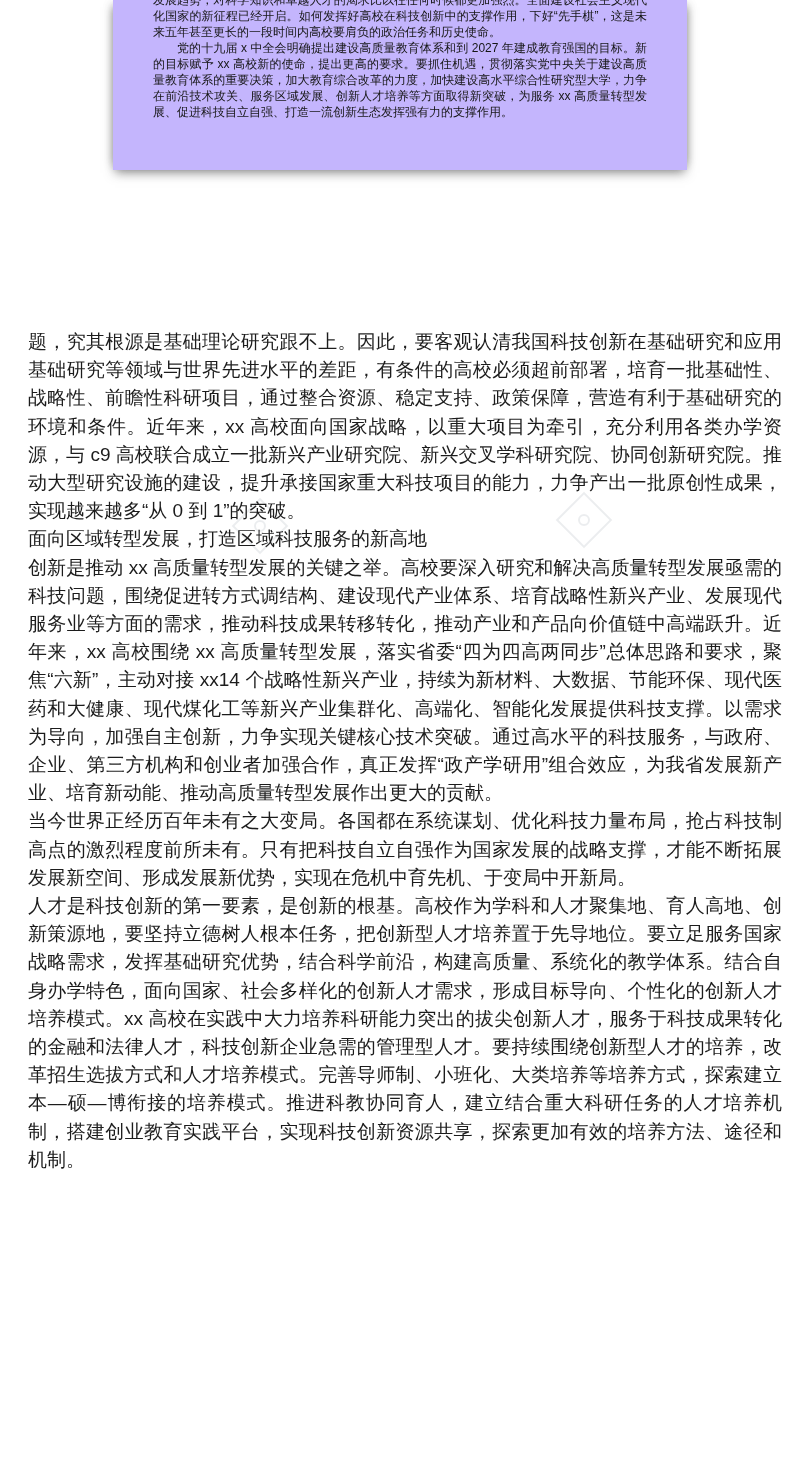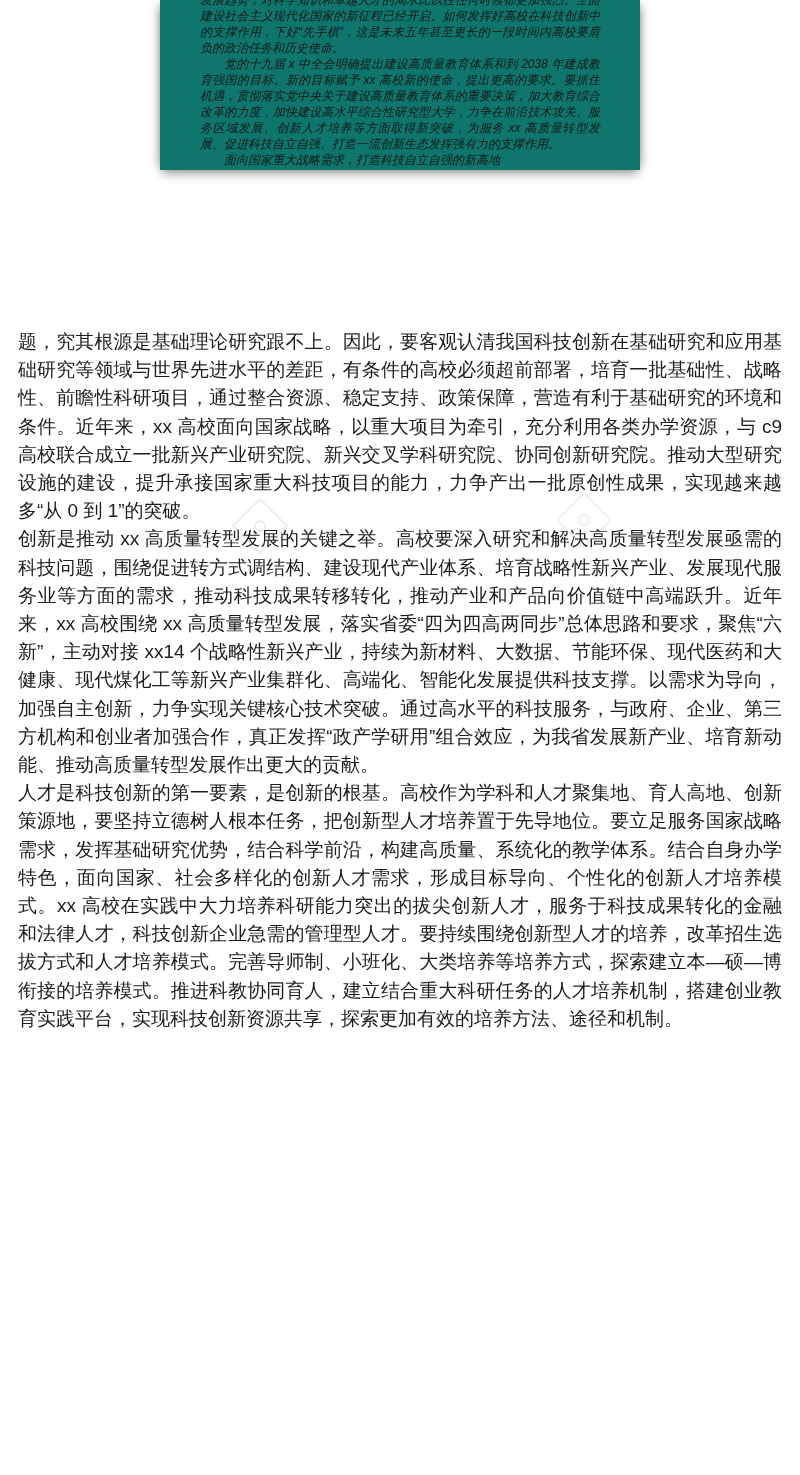--- a/index.html
+++ b/index.html
@@ -8,31 +8,30 @@
     width: 800px;
     height: 1475px;
     position: relative;
     overflow: hidden;
     font-family: "Liberation Sans", "DejaVu Sans", sans-serif;
   }
 
   
   .preview-sheet {
     position: relative;
-    width: 480px;
+    width: 574px;
     height: 170px;
     margin: 0 auto;
-    background: #0f766e;
+    background: #c4b5fd;
     overflow: hidden;
     box-shadow:
       0 5px 10px -2px rgba(60,60,60,.55),
       6px 0 9px -6px rgba(60,60,60,.40),
       -6px 0 9px -6px rgba(60,60,60,.40);
     z-index: 2;
-    font-style: italic;
   }
   .preview-inner {
     padding: 0 40px;
     margin-top: -8px; 
     font-size: 12px;
     line-height: 16px;
     color: #161616;
     text-align: justify;
   }
   .preview-inner p.indent { text-indent: 2em; }
@@ -40,20 +39,21 @@
   
   .main-text {
     position: relative;
     margin-top: 158px;
     padding: 0 18px;
     font-size: 19px;
     line-height: 28.2px;
     color: #1c1c1c;
     text-align: justify;
     z-index: 1;
+    margin-left: 10px;
   }
   .main-text p { margin: 0; }
 
   
   .watermark {
     position: absolute;
     width: 56px;
     height: 56px;
     opacity: 0.16;
     z-index: 0;
@@ -75,31 +75,32 @@
   }
   .wm1 { left: 232px; top: 498px; }
   .wm2 { left: 556px; top: 492px; }
 </style>
 </head>
 <body>
 
 <div class="preview-sheet">
   <div class="preview-inner">
     <p>发展趋势，对科学知识和卓越人才的渴求比以往任何时候都更加强烈。全面建设社会主义现代化国家的新征程已经开启。如何发挥好高校在科技创新中的支撑作用，下好“先手棋”，这是未来五年甚至更长的一段时间内高校要肩负的政治任务和历史使命。</p>
-    <p class="indent">党的十九届 x 中全会明确提出建设高质量教育体系和到 2038 年建成教育强国的目标。新的目标赋予 xx 高校新的使命，提出更高的要求。要抓住机遇，贯彻落实党中央关于建设高质量教育体系的重要决策，加大教育综合改革的力度，加快建设高水平综合性研究型大学，力争在前沿技术攻关、服务区域发展、创新人才培养等方面取得新突破，为服务 xx 高质量转型发展、促进科技自立自强、打造一流创新生态发挥强有力的支撑作用。</p>
-    <p class="indent">面向国家重大战略需求，打造科技自立自强的新高地</p>
+    <p class="indent">党的十九届 x 中全会明确提出建设高质量教育体系和到 2027 年建成教育强国的目标。新的目标赋予 xx 高校新的使命，提出更高的要求。要抓住机遇，贯彻落实党中央关于建设高质量教育体系的重要决策，加大教育综合改革的力度，加快建设高水平综合性研究型大学，力争在前沿技术攻关、服务区域发展、创新人才培养等方面取得新突破，为服务 xx 高质量转型发展、促进科技自立自强、打造一流创新生态发挥强有力的支撑作用。</p>
   </div>
 </div>
 
 <div class="watermark wm1">
   <span class="diamond"></span>
   <span class="dot"></span>
 </div>
 <div class="watermark wm2">
   <span class="diamond"></span>
   <span class="dot"></span>
 </div>
 
 <div class="main-text">
   <p>题，究其根源是基础理论研究跟不上。因此，要客观认清我国科技创新在基础研究和应用基础研究等领域与世界先进水平的差距，有条件的高校必须超前部署，培育一批基础性、战略性、前瞻性科研项目，通过整合资源、稳定支持、政策保障，营造有利于基础研究的环境和条件。近年来，xx 高校面向国家战略，以重大项目为牵引，充分利用各类办学资源，与 c9 高校联合成立一批新兴产业研究院、新兴交叉学科研究院、协同创新研究院。推动大型研究设施的建设，提升承接国家重大科技项目的能力，力争产出一批原创性成果，实现越来越多“从 0 到 1”的突破。</p>
+  <p>面向区域转型发展，打造区域科技服务的新高地</p>
   <p>创新是推动 xx 高质量转型发展的关键之举。高校要深入研究和解决高质量转型发展亟需的科技问题，围绕促进转方式调结构、建设现代产业体系、培育战略性新兴产业、发展现代服务业等方面的需求，推动科技成果转移转化，推动产业和产品向价值链中高端跃升。近年来，xx 高校围绕 xx 高质量转型发展，落实省委“四为四高两同步”总体思路和要求，聚焦“六新”，主动对接 xx14 个战略性新兴产业，持续为新材料、大数据、节能环保、现代医药和大健康、现代煤化工等新兴产业集群化、高端化、智能化发展提供科技支撑。以需求为导向，加强自主创新，力争实现关键核心技术突破。通过高水平的科技服务，与政府、企业、第三方机构和创业者加强合作，真正发挥“政产学研用”组合效应，为我省发展新产业、培育新动能、推动高质量转型发展作出更大的贡献。</p>
+  <p>当今世界正经历百年未有之大变局。各国都在系统谋划、优化科技力量布局，抢占科技制高点的激烈程度前所未有。只有把科技自立自强作为国家发展的战略支撑，才能不断拓展发展新空间、形成发展新优势，实现在危机中育先机、于变局中开新局。</p>
   <p>人才是科技创新的第一要素，是创新的根基。高校作为学科和人才聚集地、育人高地、创新策源地，要坚持立德树人根本任务，把创新型人才培养置于先导地位。要立足服务国家战略需求，发挥基础研究优势，结合科学前沿，构建高质量、系统化的教学体系。结合自身办学特色，面向国家、社会多样化的创新人才需求，形成目标导向、个性化的创新人才培养模式。xx 高校在实践中大力培养科研能力突出的拔尖创新人才，服务于科技成果转化的金融和法律人才，科技创新企业急需的管理型人才。要持续围绕创新型人才的培养，改革招生选拔方式和人才培养模式。完善导师制、小班化、大类培养等培养方式，探索建立本—硕—博衔接的培养模式。推进科教协同育人，建立结合重大科研任务的人才培养机制，搭建创业教育实践平台，实现科技创新资源共享，探索更加有效的培养方法、途径和机制。</p>
 </div>
 
 </body></html>

